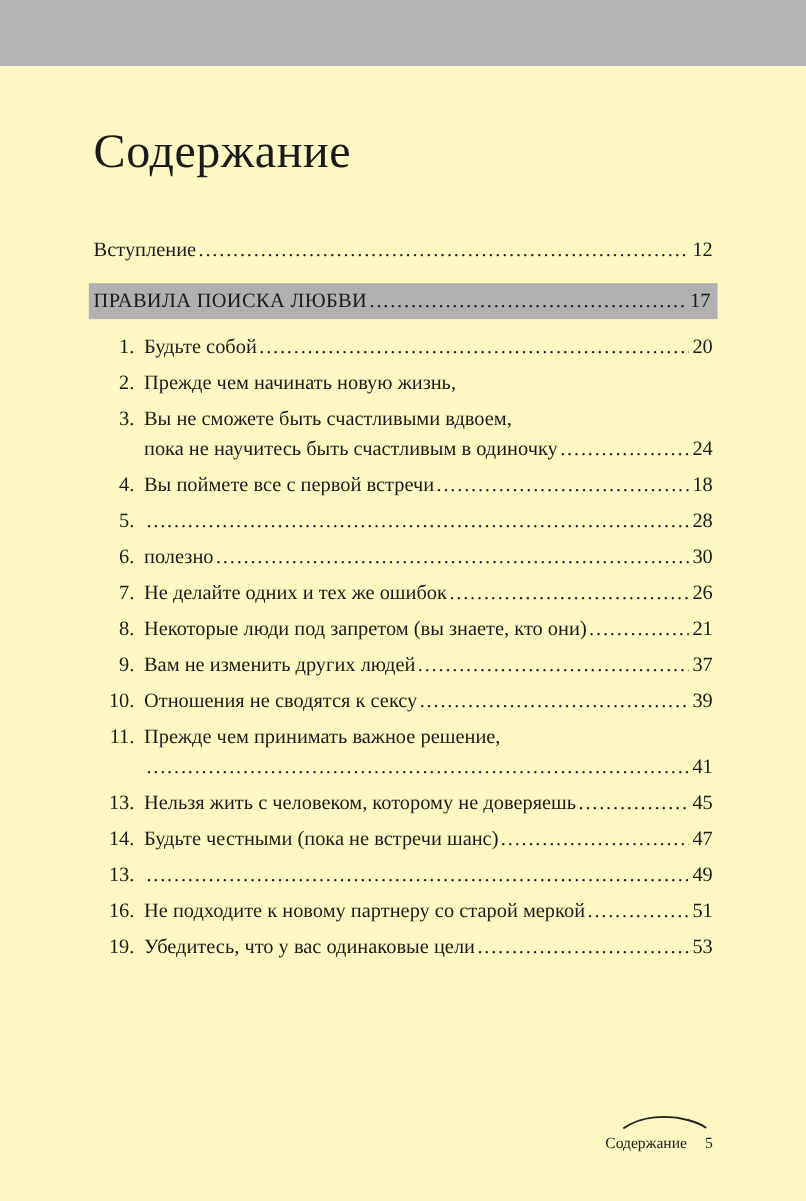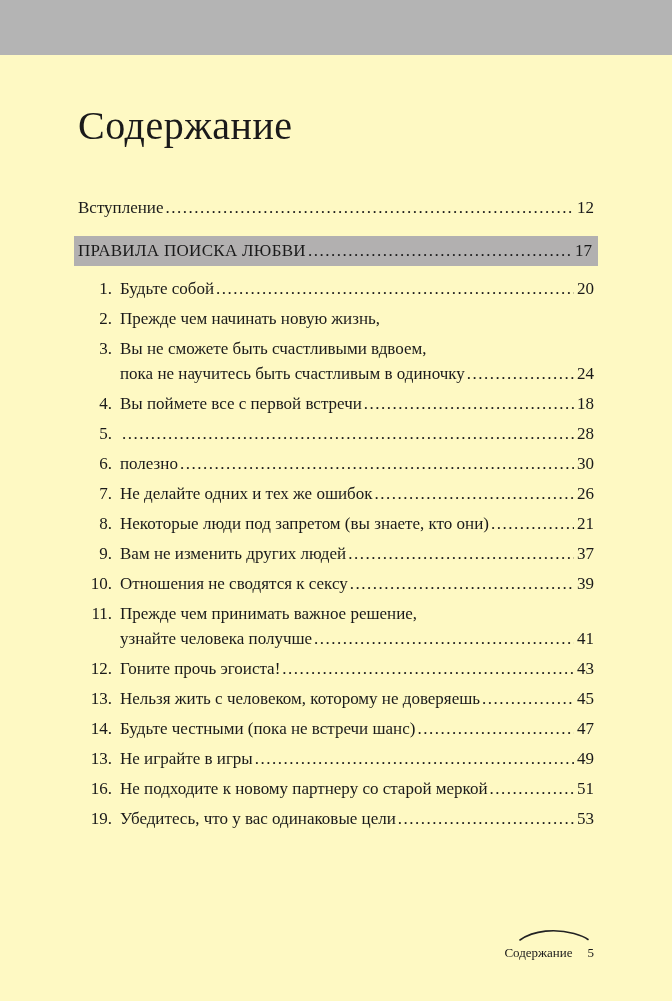--- a/index.html
+++ b/index.html
@@ -211,37 +211,26 @@
               <span class="leader"></span>
               <span class="pagenum">39</span>
             </div>
           </div>
         </div>
         <div class="row item">
           <span class="num">11.</span>
           <div class="body">
             <div class="line">Прежде чем принимать важное решение,</div>
             <div class="line last">
-              <span class="txt">узнайте человека получше</span>
               <span class="leader"></span>
               <span class="pagenum">41</span>
             </div>
           </div>
         </div>
         <div class="row item">
-          <span class="num">12.</span>
-          <div class="body">
-            <div class="line last">
-              <span class="txt">Гоните прочь эгоиста!</span>
-              <span class="leader"></span>
-              <span class="pagenum">43</span>
-            </div>
-          </div>
-        </div>
-        <div class="row item">
           <span class="num">13.</span>
           <div class="body">
             <div class="line last">
               <span class="txt">Нельзя жить с человеком, которому не доверяешь</span>
               <span class="leader"></span>
               <span class="pagenum">45</span>
             </div>
           </div>
         </div>
         <div class="row item">
@@ -251,21 +240,20 @@
               <span class="txt">Будьте честными (пока не встречи шанс)</span>
               <span class="leader"></span>
               <span class="pagenum">47</span>
             </div>
           </div>
         </div>
         <div class="row item">
           <span class="num">13.</span>
           <div class="body">
             <div class="line last">
-              <span class="txt">Не играйте в игры</span>
               <span class="leader"></span>
               <span class="pagenum">49</span>
             </div>
           </div>
         </div>
         <div class="row item">
           <span class="num">16.</span>
           <div class="body">
             <div class="line last">
               <span class="txt">Не подходите к новому партнеру со старой меркой</span>

